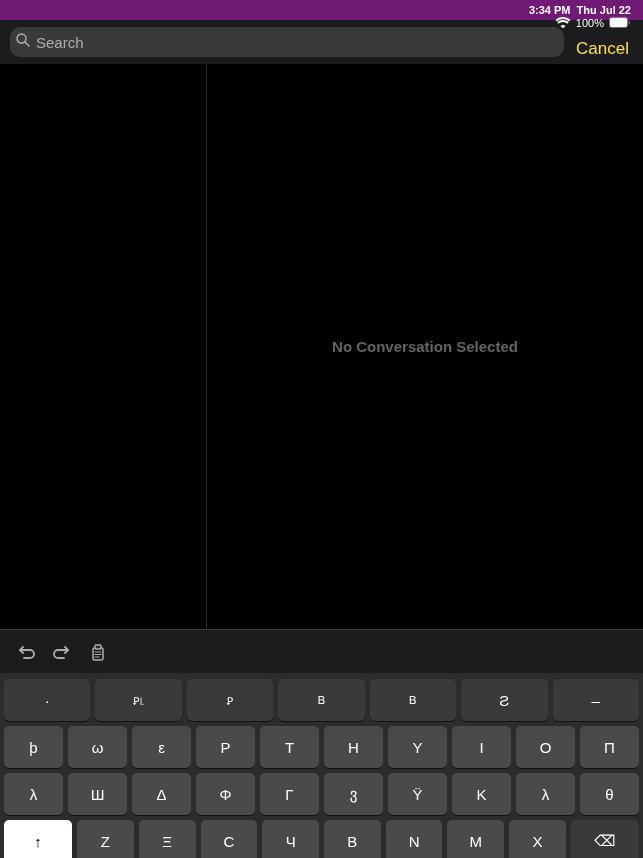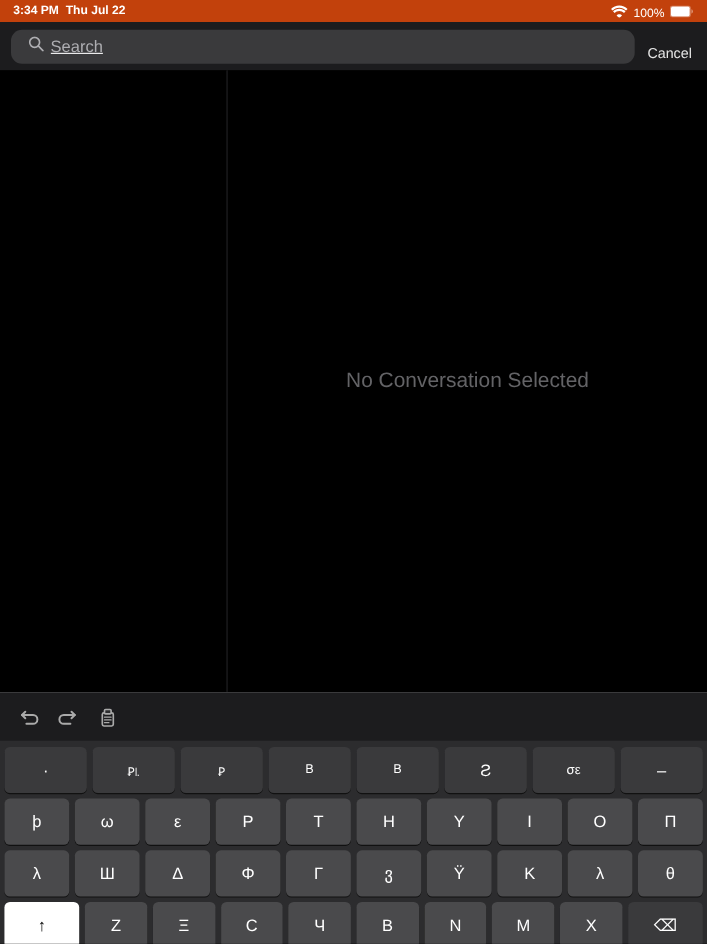--- a/index.html
+++ b/index.html
@@ -9,24 +9,25 @@
       background: #000;
       font-family: -apple-system, BlinkMacSystemFont, 'Helvetica Neue', sans-serif;
       overflow: hidden;
       color: #fff;
     }
 
     
     #status-bar {
       display: flex;
       justify-content: space-between;
-      align-items: flex-start;
+      align-items: flex-end;
       padding: 4px 12px;
       height: 20px;
-      background: #c2410c;
+      background: #701a75;
+      flex-direction: column;
     }
     .status-left {
       font-size: 11px;
       font-weight: 600;
       color: #fff;
     }
     .status-right {
       display: flex;
       align-items: center;
       gap: 5px;
@@ -42,36 +43,35 @@
       background: #1c1c1e;
       height: 44px;
       gap: 8px;
     }
     .search-input-wrapper {
       flex: 1;
       display: flex;
       align-items: center;
       background: #3a3a3c;
       border-radius: 10px;
-      padding: 6px 16px;
+      padding: 6px 6px;
       gap: 6px;
-      text-decoration: underline;
     }
     .search-input-wrapper input {
       background: transparent;
       border: none;
       outline: none;
       color: #fff;
       font-size: 15px;
       width: 100%;
     }
     .search-input-wrapper input::placeholder { color: #aeaeb2; }
     .cancel-btn {
-      color: #e5e5e5;
-      font-size: 13px;
+      color: #fde047;
+      font-size: 17px;
       background: none;
       border: none;
       cursor: pointer;
       padding: 0 4px;
       margin-top: 13px;
     }
 
     
     #main-content {
       display: flex;
@@ -84,21 +84,22 @@
     }
     #conversation-area {
       flex: 1;
       background: #000;
       display: flex;
       align-items: center;
       justify-content: center;
     }
     .no-conversation-text {
       color: #636366;
-      font-size: 19px;
+      font-size: 15px;
+      font-weight: bold;
     }
 
     
     #toolbar {
       background: #1c1c1e;
       border-top: 1px solid #3a3a3c;
       height: 44px;
       display: flex;
       align-items: center;
       padding: 0 16px;
@@ -221,21 +222,20 @@
 
 <div id="keyboard">
 
   <div class="key-row">
     <button class="key key-dark">·</button>
     <button class="key key-dark" style="font-size:11px">Ꝑ꜑</button>
     <button class="key key-dark" style="font-size:11px">Ꝑ</button>
     <button class="key key-dark" style="font-size:11px">Ᏼ</button>
     <button class="key key-dark" style="font-size:11px">Ᏼ</button>
     <button class="key key-dark">Ƨ</button>
-    <button class="key key-dark" style="font-size:12px">σε</button>
     <button class="key key-dark">–</button>
   </div>
 
   <div class="key-row">
     <button class="key">þ</button>
     <button class="key">ω</button>
     <button class="key">ε</button>
     <button class="key">Ρ</button>
     <button class="key">Τ</button>
     <button class="key">Η</button>

